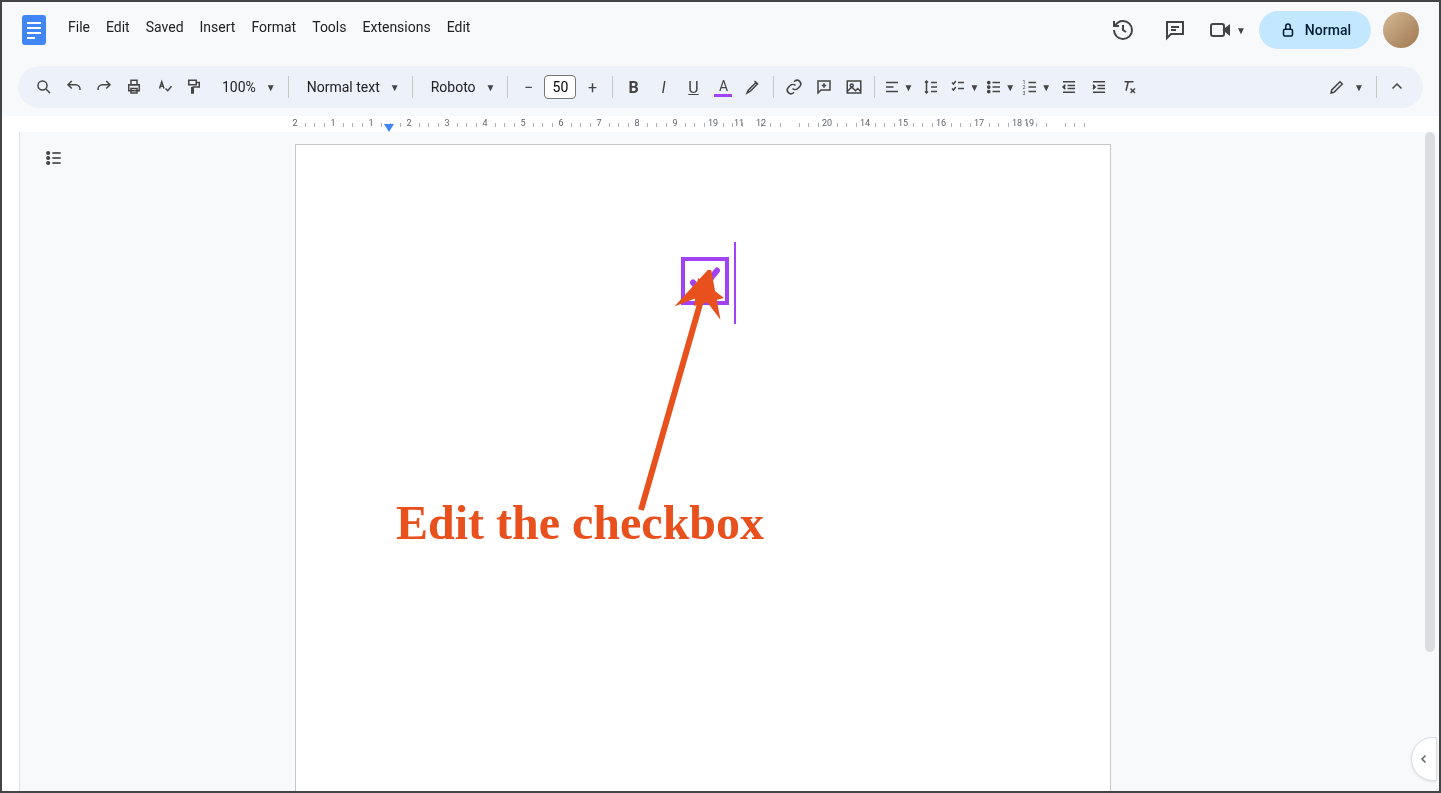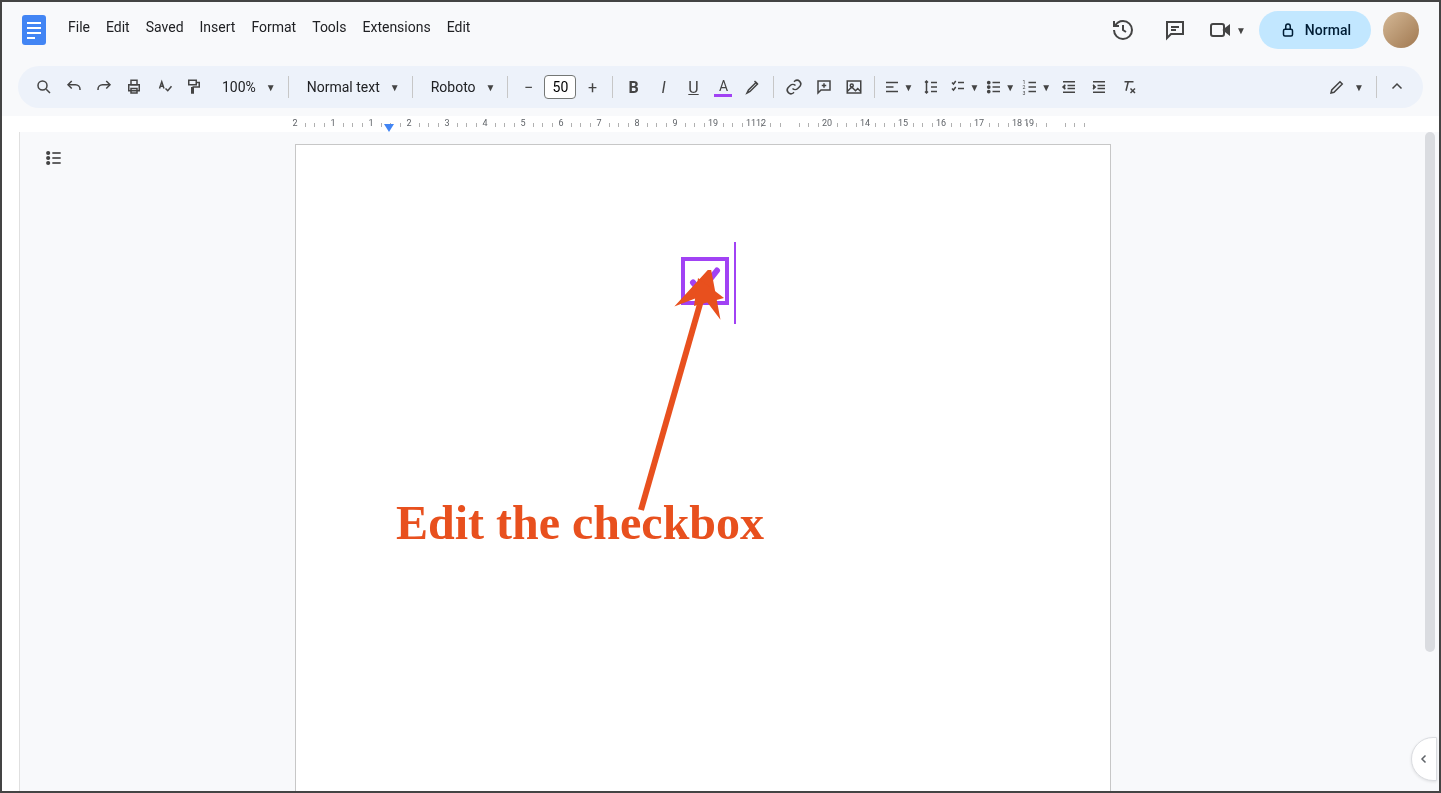--- a/index.html
+++ b/index.html
@@ -352,21 +352,21 @@
       <span class="ruler-tick" style="left:361px;border-left:1px solid #b0b0b0;height:4px;top:7px"></span>
       <span class="ruler-tick" style="left:370.5px;border-left:1px solid #b0b0b0;height:4px;top:7px"></span>
       <span class="ruler-num" style="left:380px">9</span>
       <span class="ruler-tick" style="left:389.5px;border-left:1px solid #b0b0b0;height:4px;top:7px"></span>
       <span class="ruler-tick" style="left:399px;border-left:1px solid #b0b0b0;height:4px;top:7px"></span>
       <span class="ruler-tick" style="left:408.5px;border-left:1px solid #b0b0b0;height:4px;top:7px"></span>
       <span class="ruler-num" style="left:418px">19</span>
       <span class="ruler-tick" style="left:427.5px;border-left:1px solid #b0b0b0;height:4px;top:7px"></span>
       <span class="ruler-tick" style="left:437px;border-left:1px solid #b0b0b0;height:4px;top:7px"></span>
       <span class="ruler-tick" style="left:446.5px;border-left:1px solid #b0b0b0;height:4px;top:7px"></span>
-      <span class="ruler-num" style="left:456px">11</span>
+      <span class="ruler-num" style="left:444px">11</span>
       <span class="ruler-tick" style="left:465.5px;border-left:1px solid #b0b0b0;height:4px;top:7px"></span>
       <span class="ruler-tick" style="left:475px;border-left:1px solid #b0b0b0;height:4px;top:7px"></span>
       <span class="ruler-tick" style="left:484.5px;border-left:1px solid #b0b0b0;height:4px;top:7px"></span>
       <span class="ruler-num" style="left:466px">12</span>
       <span class="ruler-tick" style="left:503.5px;border-left:1px solid #b0b0b0;height:4px;top:7px"></span>
       <span class="ruler-tick" style="left:513px;border-left:1px solid #b0b0b0;height:4px;top:7px"></span>
       <span class="ruler-tick" style="left:522.5px;border-left:1px solid #b0b0b0;height:4px;top:7px"></span>
       <span class="ruler-num" style="left:532px">20</span>
       <span class="ruler-tick" style="left:541.5px;border-left:1px solid #b0b0b0;height:4px;top:7px"></span>
       <span class="ruler-tick" style="left:551px;border-left:1px solid #b0b0b0;height:4px;top:7px"></span>

